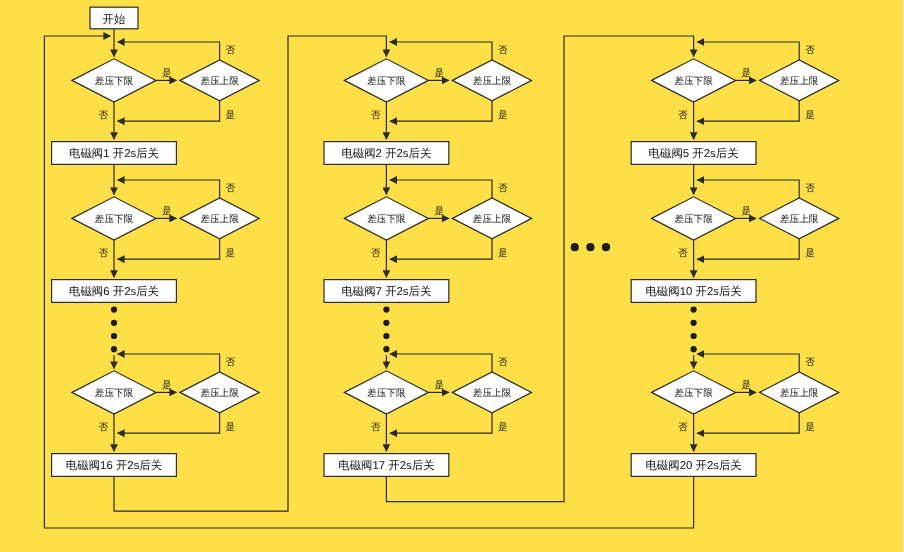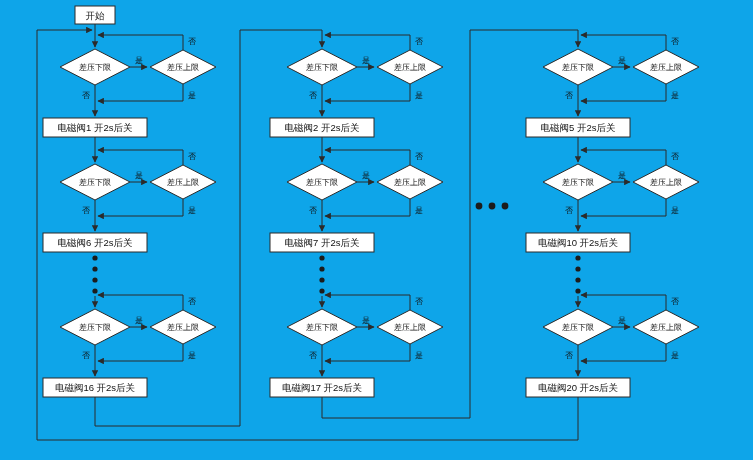--- a/index.html
+++ b/index.html
@@ -1,17 +1,17 @@
 <!DOCTYPE html>
 <html><head>
 <meta charset="utf-8">
 <style>
   html,body { margin:0; padding:0; background:#f3f3f3; }
   .figure {
-    width:753px; height:460px; position:relative; background:#0ea5e9;
+    width:753px; height:460px; position:relative; background:#fde047;
     outline:1px solid #c9c9c9; overflow:hidden;
     font-family:"Liberation Sans", sans-serif;
   }
   svg { display:block; }
   .ln   { stroke:#2b2b2b; stroke-width:1; fill:none; }
   .shape{ stroke:#2b2b2b; stroke-width:1; fill:#ffffff; }
   .dot  { fill:#1c1c1c; stroke:none; }
   .t8   { font-family:"Liberation Sans", sans-serif; font-size:8px;  fill:#111111; }
   .t9   { font-family:"Liberation Sans", sans-serif; font-size:9.5px; fill:#111111; }
   .mid  { text-anchor:middle; }

